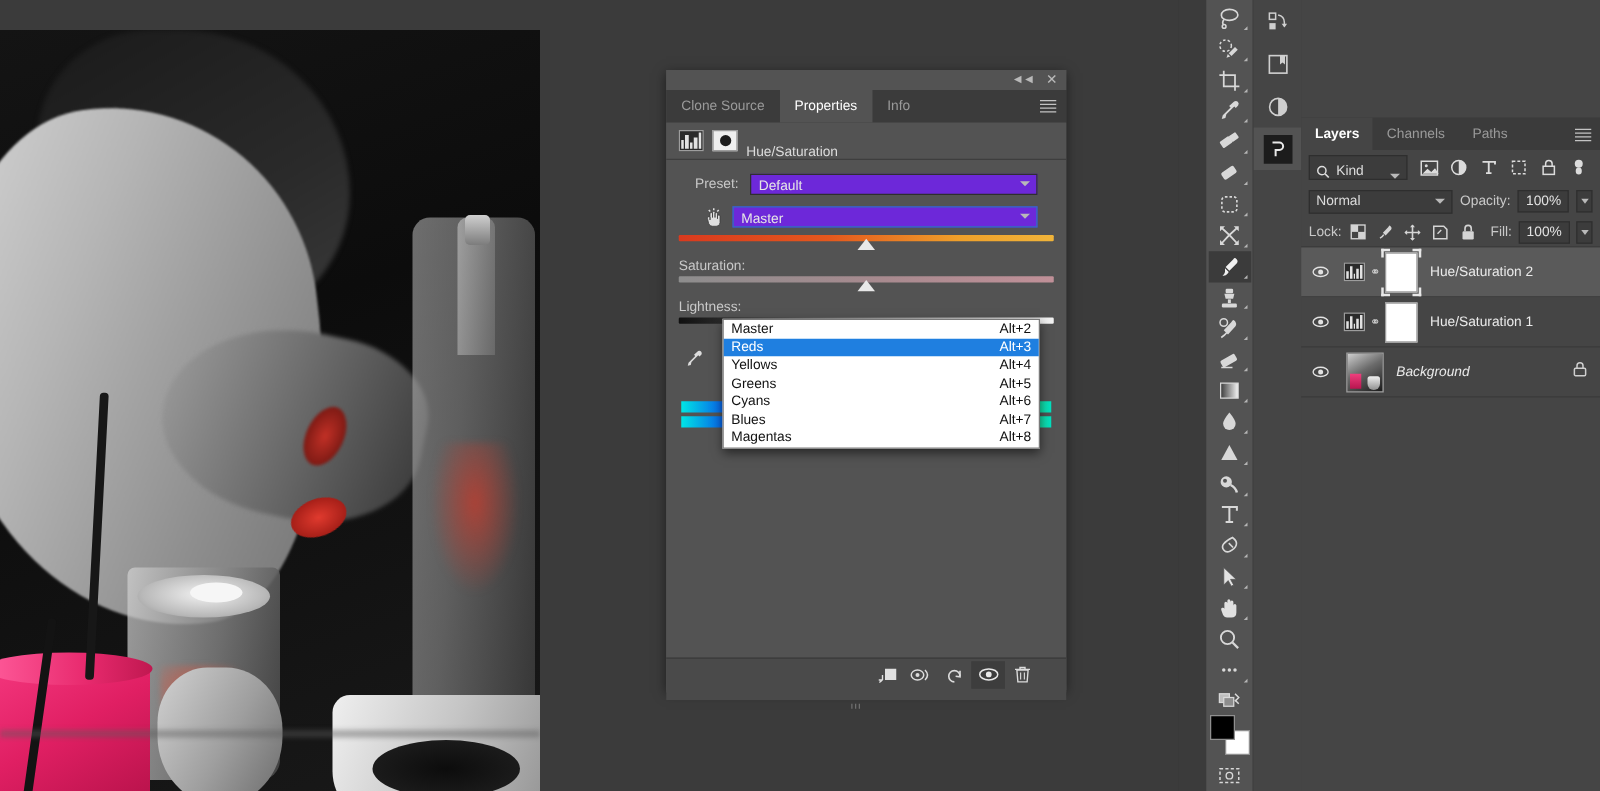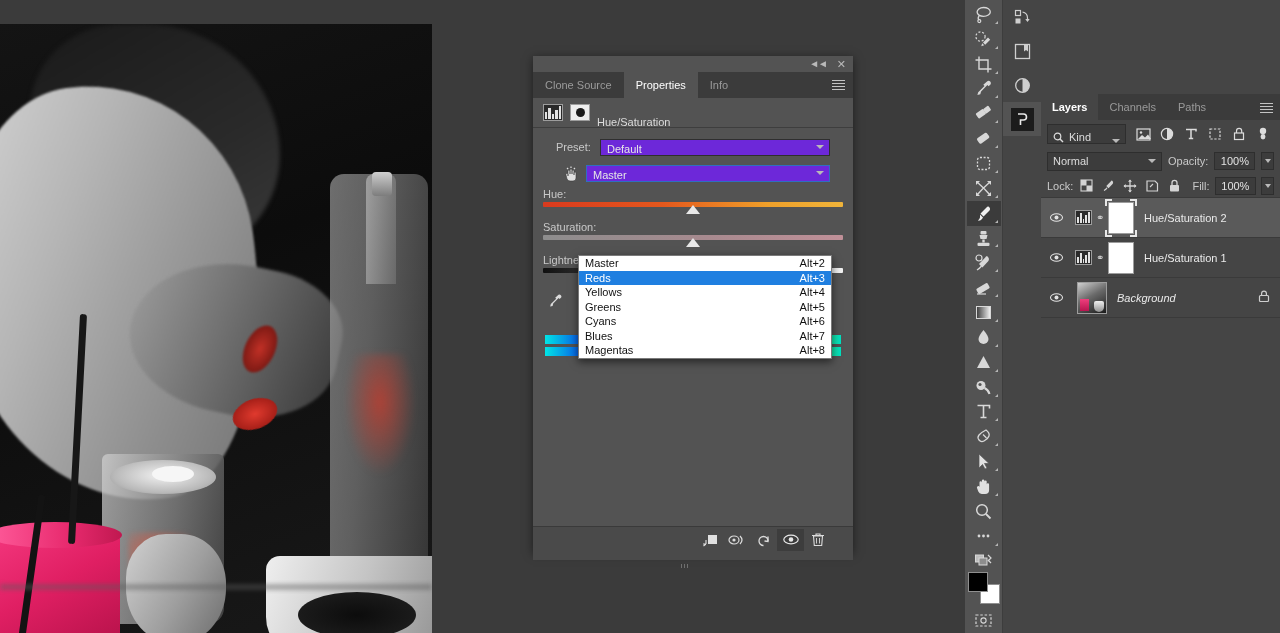--- a/index.html
+++ b/index.html
@@ -418,21 +418,20 @@
               <path d="M4 3 l1.2 1.2 M8 1.5 l0 1.6 M12 3 l-1.2 1.2" stroke="#e0e0e0" stroke-width="1.2" fill="none"></path>
             </svg>
           </div>
           <div class="select-box" style="border-color:#2f6fbf;">
             <span>Master</span>
             <span class="caret"></span>
           </div>
         </div>
 
         <div class="range-row">
-          <span class="range-label">Hue:</span>
           <div class="range-track hue">
             <div class="range-knob" style="left:50%;"></div>
           </div>
         </div>
 
         <div class="range-row" style="margin-top:14px;">
           <span class="range-label">Saturation:</span>
           <div class="range-track sat">
             <div class="range-knob" style="left:50%;"></div>
           </div>

